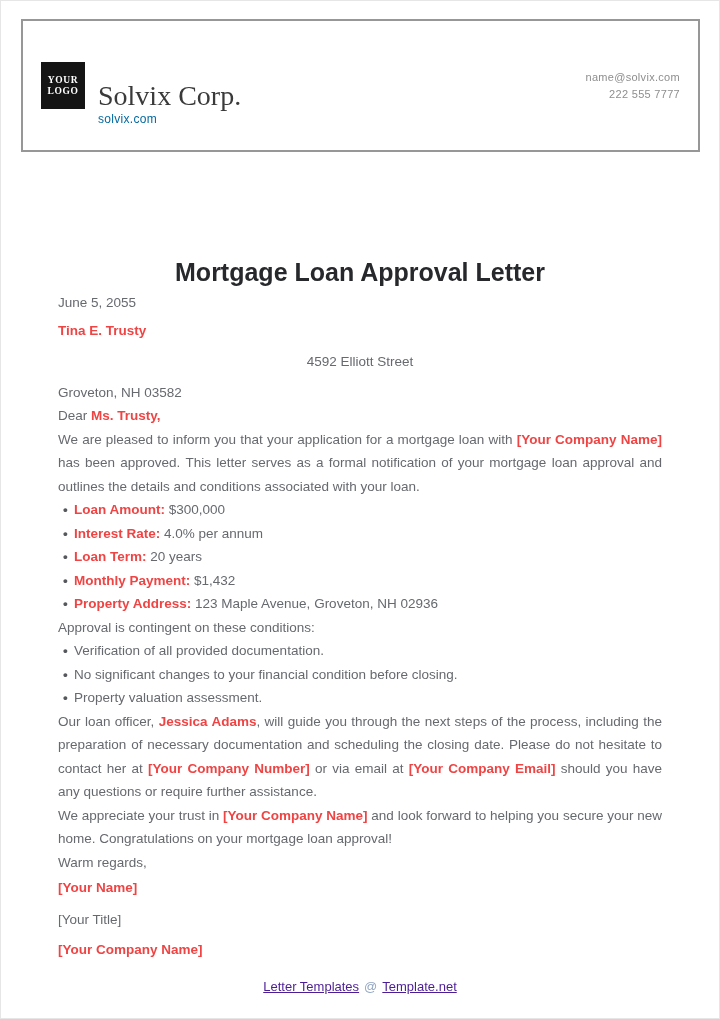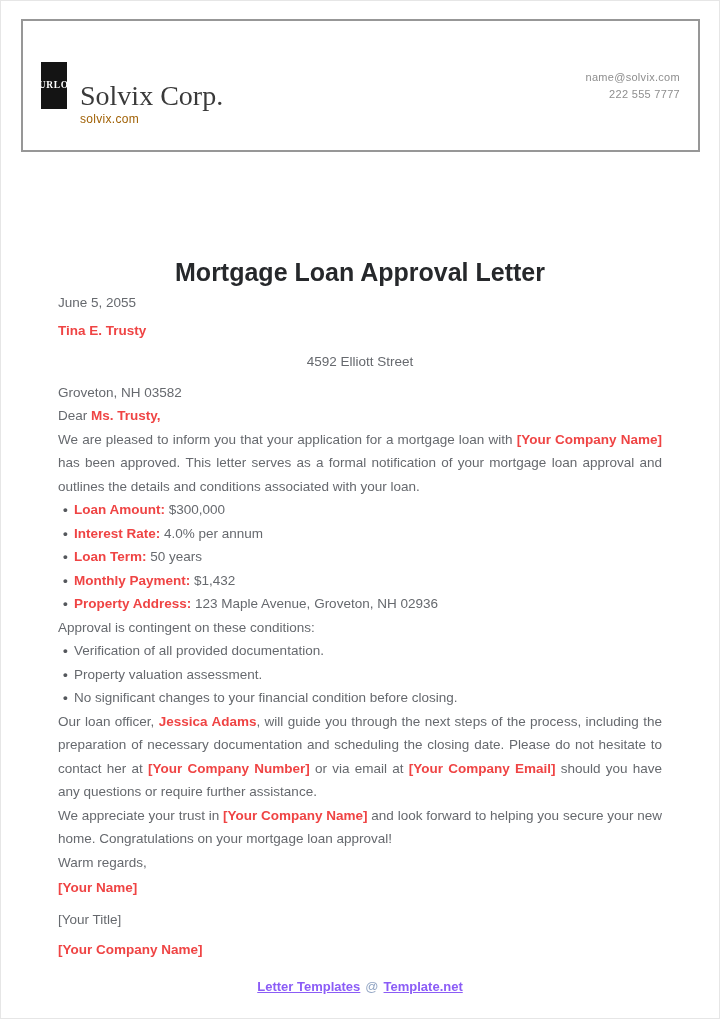--- a/index.html
+++ b/index.html
@@ -21,42 +21,42 @@
     border: 2px solid #979797;
     background: #ffffff;
     display: flex;
     align-items: center;
     justify-content: space-between;
     padding: 0 18px;
     box-sizing: content-box;
   }
   .brand { display: flex; align-items: center; }
   .logo-square {
-    width: 26px; height: 47px;
+    width: 44px; height: 47px;
     background: #141414;
     color: #ffffff;
-    display: flex; flex-direction: row;
+    display: flex; flex-direction: column;
     align-items: center; justify-content: center;
     font-family: "Liberation Serif", serif;
     font-weight: bold;
     font-size: 9.5px;
     line-height: 10.5px;
     letter-spacing: 0.6px;
   }
   .brand-text { margin-left: 13px; }
   .company-name {
     font-family: "Liberation Serif", serif;
     font-size: 28px;
     line-height: 30px;
     color: #3a3a3a;
     margin-top: 36px;
   }
   .company-site {
     font-size: 12px;
-    color: #a16207;
+    color: #0369a1;
     margin-top: 1px;
     letter-spacing: 0.3px;
   }
   .contact {
     text-align: right;
     font-size: 11px;
     line-height: 17px;
     color: #8e8e8e;
     letter-spacing: 0.3px;
   }
@@ -99,24 +99,23 @@
 
   
   .footer {
     position: absolute;
     left: 0; right: 0; top: 979px;
     text-align: center;
     font-size: 13px;
     color: #8ba0c0;
   }
   .footer a {
-    color: #8b5cf6;
+    color: #4c1d95;
     text-decoration: underline;
     cursor: pointer;
-    font-weight: bold;
   }
   .footer .fsep { margin: 0 5px; color: #93a6c4; }
 </style>
 </head>
 <body>
 
 <div class="page">
 
   <div class="header-box">
     <div class="brand">
@@ -144,31 +143,31 @@
     <p class="addr-city">Groveton, NH 03582</p>
 
     <p class="salutation"><span>Dear </span><span class="b">Ms. Trusty,</span></p>
 
     <p class="par"><span>We are pleased to inform you that your application for a mortgage loan with </span><span class="b">[Your Company Name]</span><span> has been approved. This letter serves as a formal notification of your mortgage loan approval and outlines the details and conditions associated with your loan.</span></p>
 
 
     <ul class="blist">
       <li><span class="b">Loan Amount:</span><span> $300,000</span></li>
       <li><span class="b">Interest Rate:</span><span> 4.0% per annum</span></li>
-      <li><span class="b">Loan Term:</span><span> 50 years</span></li>
+      <li><span class="b">Loan Term:</span><span> 20 years</span></li>
       <li><span class="b">Monthly Payment:</span><span> $1,432</span></li>
       <li><span class="b">Property Address:</span><span> 123 Maple Avenue, Groveton, NH 02936</span></li>
     </ul>
 
     <p>Approval is contingent on these conditions:</p>
 
     <ul class="blist">
       <li>Verification of all provided documentation.</li>
+      <li>No significant changes to your financial condition before closing.</li>
       <li>Property valuation assessment.</li>
-      <li>No significant changes to your financial condition before closing.</li>
     </ul>
 
     <p class="par"><span>Our loan officer, </span><span class="b">Jessica Adams</span><span>, will guide you through the next steps of the process, including the preparation of necessary documentation and scheduling the closing date. Please do not hesitate to contact her at </span><span class="b">[Your Company Number]</span><span> or via email at </span><span class="b">[Your Company Email]</span><span> should you have any questions or require further assistance.</span></p>
 
     <p class="par"><span>We appreciate your trust in </span><span class="b">[Your Company Name]</span><span> and look forward to helping you secure your new home. Congratulations on your mortgage loan approval!</span></p>
 
     <p>Warm regards,</p>
     <p class="sig-name b">[Your Name]</p>
     <p class="sig-title">[Your Title]</p>
     <p class="sig-company b">[Your Company Name]</p>

